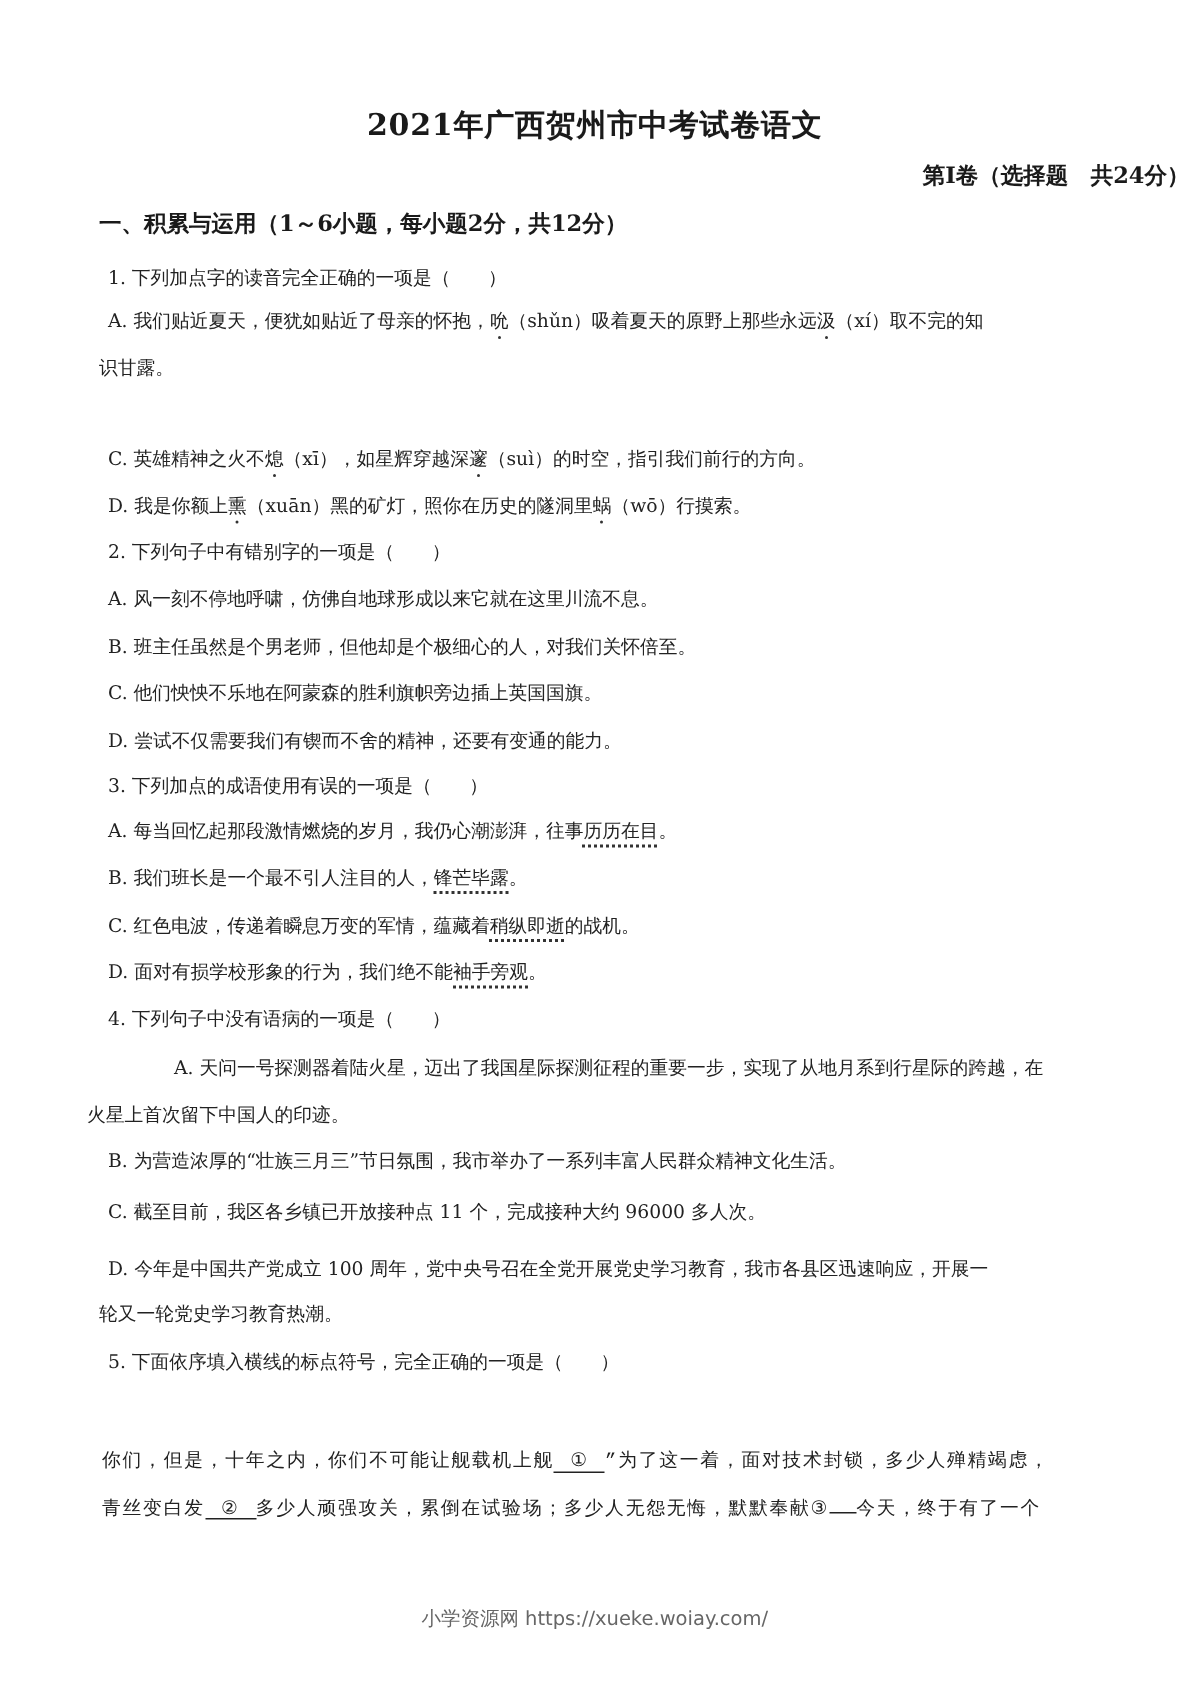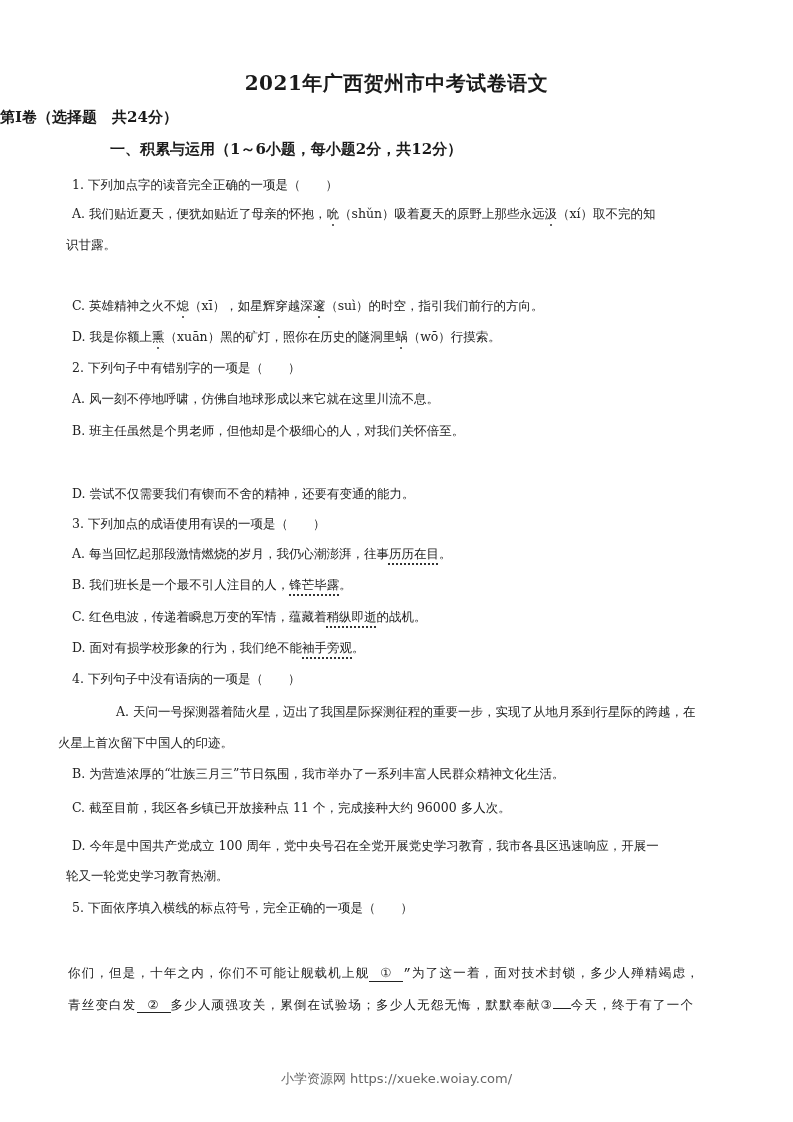--- a/index.html
+++ b/index.html
@@ -1,23 +1,23 @@
 <!DOCTYPE html>
 <html><head>
   <meta charset="utf-8">
   <style>
     html, body { margin: 0; padding: 0; background: #ffffff; }
     body { width: 793px; height: 1122px; position: relative; overflow: hidden;
       font-family: "DejaVu Serif", "Liberation Serif", serif; color: #1a1a1a; }
     .page { position: absolute; left: 0; top: 0; width: 793px; height: 1122px; }
     .title { position: absolute; top: 70px; left: 0; width: 793px; text-align: center;
       font-size: 20px; font-weight: bold; letter-spacing: 0.5px; }
-    .subtitle { position: absolute; top: 108px; left: 0; width: 793px; text-align: left;
+    .subtitle { position: absolute; top: 108px; left: 0; width: 793px; text-align: right;
       font-size: 15px; font-weight: bold; }
-    .section { position: absolute; left: 66px; top: 140px; font-size: 15px; font-weight: bold; margin-left: 44px; }
+    .section { position: absolute; left: 66px; top: 140px; font-size: 15px; font-weight: bold; }
     .line { position: absolute; left: 72px; font-size: 12.5px; white-space: nowrap; color: #222; }
     .q { font-size: 12.5px; }
     .em { position: relative; }
     .em::after { content: ""; position: absolute; left: 50%; bottom: -5px; width: 2px; height: 2px;
       margin-left: -1px; background: #333; border-radius: 50%; }
     .passage { font-family: "DejaVu Sans", "Liberation Sans", sans-serif; font-size: 12.5px; letter-spacing: 1.2px; }
     .blank { display: inline-block; border-bottom: 1px solid #222; min-width: 34px; text-align: center; }
     .footer { position: absolute; top: 1070px; left: 0; width: 793px; text-align: center;
       font-family: "DejaVu Sans", "Liberation Sans", sans-serif; font-size: 13px; color: #666; }
   </style>
@@ -37,20 +37,21 @@
   <div class="line" style="top:298px;">
     <span>C. 英雄精神之火不</span><span class="em">熄</span><span>（xī），如星辉穿越深</span><span class="em">邃</span><span>（suì）的时空，指引我们前行的方向。</span>
   </div>
   <div class="line" style="top:329px;">
     <span>D. 我是你额上</span><span class="em">熏</span><span>（xuān）黑的矿灯，照你在历史的隧洞里</span><span class="em">蜗</span><span>（wō）行摸索。</span>
   </div>
 
   <div class="line q" style="top:360px;">2. 下列句子中有错别字的一项是（　　）</div>
   <div class="line" style="top:391px;">A.  风一刻不停地呼啸，仿佛自地球形成以来它就在这里川流不息。</div>
   <div class="line" style="top:423px;">B.  班主任虽然是个男老师，但他却是个极细心的人，对我们关怀倍至。</div>
+  <div class="line" style="top:454px;">C.  他们怏怏不乐地在阿蒙森的胜利旗帜旁边插上英国国旗。</div>
   <div class="line" style="top:486px;">D.  尝试不仅需要我们有锲而不舍的精神，还要有变通的能力。</div>
 
   <div class="line q" style="top:516px;">3. 下列加点的成语使用有误的一项是（　　）</div>
   <div class="line" style="top:546px;">
     <span>A.  每当回忆起那段激情燃烧的岁月，我仍心潮澎湃，往事</span><span class="em idiom">历历在目</span><span>。</span>
   </div>
   <div class="line" style="top:577px;">
     <span>B.  我们班长是一个最不引人注目的人，</span><span class="em idiom">锋芒毕露</span><span>。</span>
   </div>
   <div class="line" style="top:609px;">

